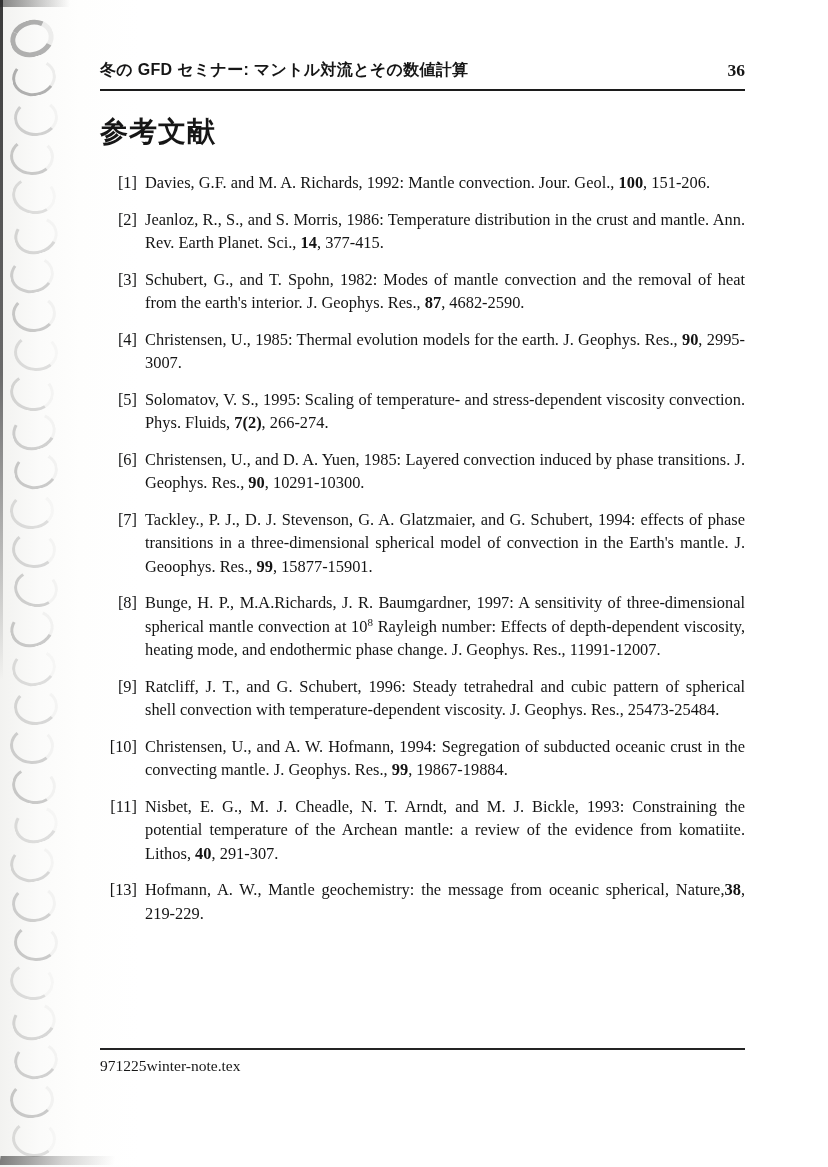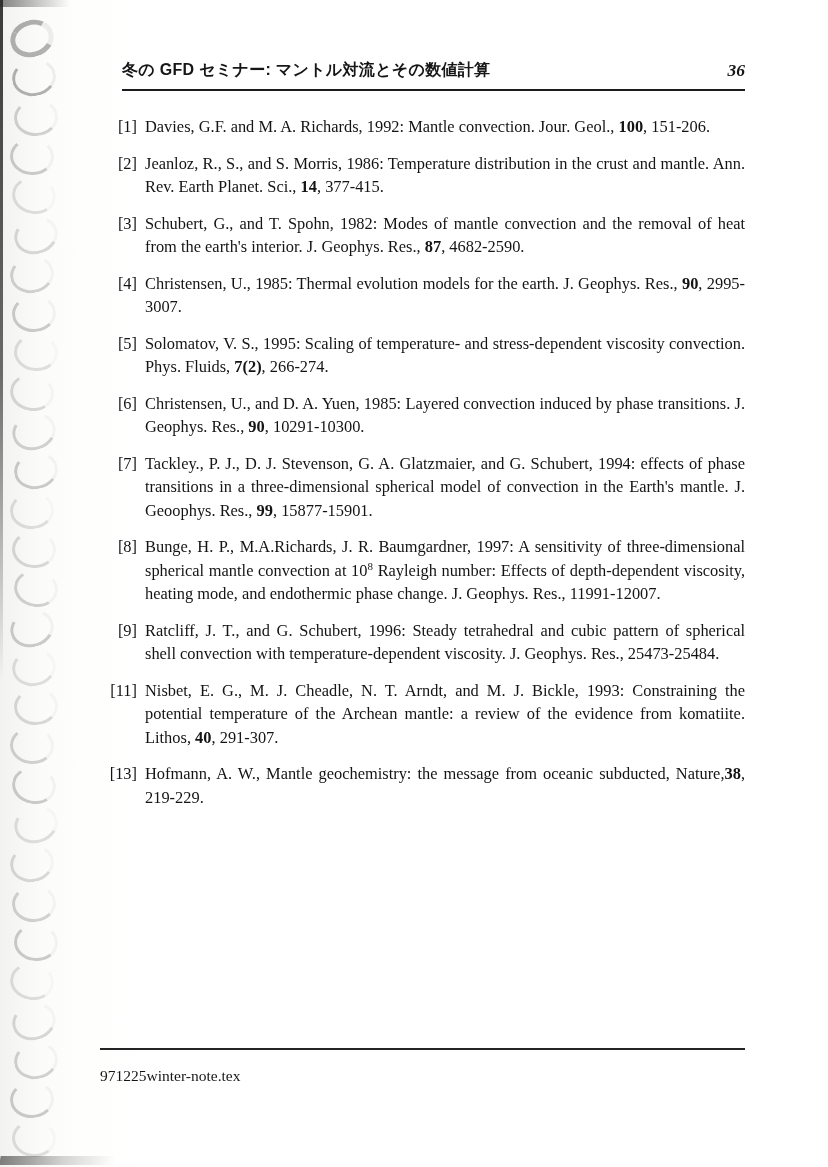--- a/index.html
+++ b/index.html
@@ -42,28 +42,27 @@
     border-top-color: transparent;
     border-right-color: rgba(160,160,160,.18);
     box-sizing: border-box;
   }
   
   .content { position: absolute; left: 100px; width: 645px; top: 58px; }
   .header {
     display: flex; justify-content: space-between; align-items: flex-end;
     border-bottom: 2.5px solid #1c1c1c;
     padding-bottom: 7px;
-    margin-left: 22px;
   }
   .header-title {
     font-family: "Liberation Sans", "DejaVu Sans", sans-serif;
     font-weight: bold; font-size: 16px; letter-spacing: .3px;
     line-height: 24px;
   }
-  .page-number { font-weight: bold; font-size: 17.5px; line-height: 24px; font-style: italic; }
+  .page-number { font-weight: bold; font-size: 17.5px; line-height: 24px; }
   .section-title {
     font-family: "Liberation Sans", "DejaVu Sans", sans-serif;
     font-weight: bold; font-size: 28px; line-height: 30px;
     margin: 26px 0 0 0; letter-spacing: 1px;
   }
   ol.refs { list-style: none; margin: 24px 0 0 0; padding: 0; }
   ol.refs li {
     position: relative;
     padding-left: 45px;
     margin-bottom: 13px;
@@ -74,21 +73,21 @@
   .ref-label {
     position: absolute; left: 0; top: 0;
     width: 37px; text-align: right;
   }
   .seg-i { }
   .seg-b { font-weight: bold; }
   .seg-sup { font-size: 11px; vertical-align: 6px; line-height: 0; }
   .footer {
     position: absolute; left: 100px; width: 645px; top: 1048px;
     border-top: 2px solid #242424;
-    padding-top: 16px;
+    padding-top: 6px;
     display: flex; justify-content: space-between;
     font-size: 15.5px; line-height: 20px;
   }
 </style>
 </head>
 <body>
 
 <div class="page">
   <div class="holes" id="holes">
       <div class="hole" style="left: 10px; top: 20px; transform: rotate(-18deg); opacity: 0.95; border-width: 5px; border-top-color: rgba(90, 90, 90, 0.5);"></div>
@@ -123,33 +122,35 @@
     </div>
   <div class="edge-line"></div>
   <div class="corner-smudge"></div>
 
   <div class="content">
     <div class="header">
       <span class="header-title">冬の GFD セミナー: マントル対流とその数値計算</span>
       <span class="page-number">36</span>
     </div>
 
+    <h1 class="section-title">参考文献</h1>
 
     <ol class="refs" id="refs">
         <li><span class="ref-label">[1]</span><span>Davies, G.F. and M. A. Richards, 1992: Mantle convection. </span><span class="seg-i">Jour. Geol.</span><span>, </span><span class="seg-b">100</span><span>, 151-206.</span></li>
         <li><span class="ref-label">[2]</span><span>Jeanloz, R., S., and S. Morris, 1986: Temperature distribution in the crust and mantle. </span><span class="seg-i">Ann. Rev. Earth Planet. Sci.</span><span>, </span><span class="seg-b">14</span><span>, 377-415.</span></li>
         <li><span class="ref-label">[3]</span><span>Schubert, G., and T. Spohn, 1982: Modes of mantle convection and the removal of heat from the earth's interior. </span><span class="seg-i">J. Geophys. Res.</span><span>, </span><span class="seg-b">87</span><span>, 4682-2590.</span></li>
         <li><span class="ref-label">[4]</span><span>Christensen, U., 1985: Thermal evolution models for the earth. </span><span class="seg-i">J. Geophys. Res.</span><span>, </span><span class="seg-b">90</span><span>, 2995-3007.</span></li>
         <li><span class="ref-label">[5]</span><span>Solomatov, V. S., 1995: Scaling of temperature- and stress-dependent viscosity convection. </span><span class="seg-i">Phys. Fluids</span><span>, </span><span class="seg-b">7(2)</span><span>, 266-274.</span></li>
         <li><span class="ref-label">[6]</span><span>Christensen, U., and D. A. Yuen, 1985: Layered convection induced by phase transitions. </span><span class="seg-i">J. Geophys. Res.</span><span>, </span><span class="seg-b">90</span><span>, 10291-10300.</span></li>
         <li><span class="ref-label">[7]</span><span>Tackley., P. J., D. J. Stevenson, G. A. Glatzmaier, and G. Schubert, 1994: effects of phase transitions in a three-dimensional spherical model of convection in the Earth's mantle. </span><span class="seg-i">J. Geoophys. Res.</span><span>, </span><span class="seg-b">99</span><span>, 15877-15901.</span></li>
         <li><span class="ref-label">[8]</span><span>Bunge, H. P., M.A.Richards, J. R. Baumgardner, 1997: A sensitivity of three-dimensional spherical mantle convection at 10</span><span class="seg-sup">8</span><span> Rayleigh number: Effects of depth-dependent viscosity, heating mode, and endothermic phase change. </span><span class="seg-i">J. Geophys. Res.</span><span>, 11991-12007.</span></li>
         <li><span class="ref-label">[9]</span><span>Ratcliff, J. T., and G. Schubert, 1996: Steady tetrahedral and cubic pattern of spherical shell convection with temperature-dependent viscosity. </span><span class="seg-i">J. Geophys. Res.</span><span>, 25473-25484.</span></li>
+        <li><span class="ref-label">[10]</span><span>Christensen, U., and A. W. Hofmann, 1994: Segregation of subducted oceanic crust in the convecting mantle. </span><span class="seg-i">J. Geophys. Res.</span><span>, </span><span class="seg-b">99</span><span>, 19867-19884.</span></li>
         <li><span class="ref-label">[11]</span><span>Nisbet, E. G., M. J. Cheadle, N. T. Arndt, and M. J. Bickle, 1993: Constraining the potential temperature of the Archean mantle: a review of the evidence from komatiite. </span><span class="seg-i">Lithos</span><span>, </span><span class="seg-b">40</span><span>, 291-307.</span></li>
-        <li><span class="ref-label">[13]</span><span>Hofmann, A. W., Mantle geochemistry: the message from oceanic subducted, </span><span class="seg-i">Nature,</span><span class="seg-b">38</span><span>, 219-229.</span></li>
+        <li><span class="ref-label">[13]</span><span>Hofmann, A. W., Mantle geochemistry: the message from oceanic spherical, </span><span class="seg-i">Nature,</span><span class="seg-b">38</span><span>, 219-229.</span></li>
       </ol>
   </div>
 
   <div class="footer">
     <span>971225winter-note.tex</span>
   </div>
   <div class="bottom-smudge"></div>
 </div>
 
 </body></html>

